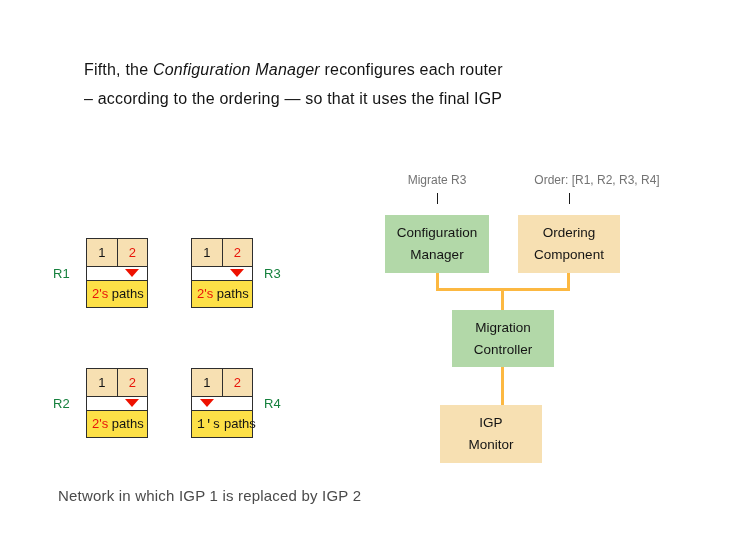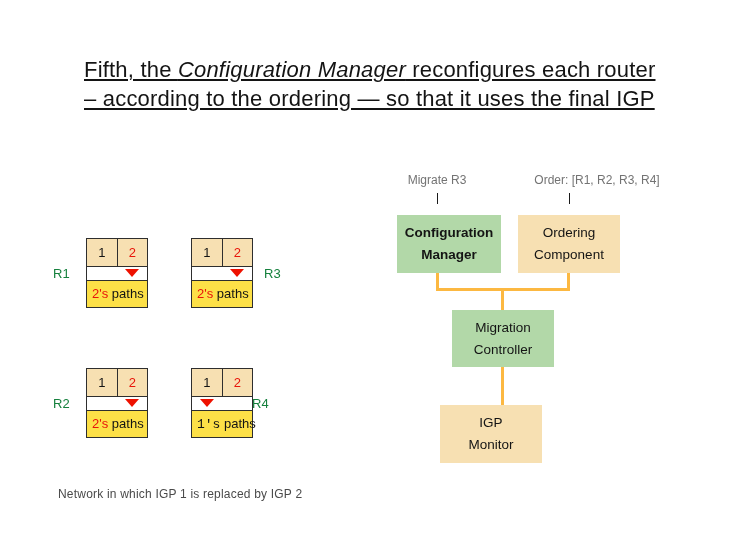--- a/index.html
+++ b/index.html
@@ -7,23 +7,22 @@
     position:relative;
     width:744px;height:558px;
     background:#ffffff;
     font-family:"Liberation Sans", sans-serif;
     color:#1a1a1a;
     overflow:hidden;
   }
   
   .title{
     position:absolute;left:84px;top:55px;width:620px;
-    font-size:22px;line-height:29px;color:#141414;
+    font-size:16px;line-height:29px;color:#141414;
     letter-spacing:0.2px;
-    text-decoration:underline;
   }
   .title .it{font-style:italic;}
   
   .anno{
     position:absolute;top:173px;transform:translateX(-50%);
     font-size:12px;color:#737373;white-space:nowrap;
   }
   .tick{
     position:absolute;width:1px;height:11px;background:#1a1a1a;top:193px;
   }
@@ -60,39 +59,39 @@
     padding-left:5px;color:#141414;white-space:nowrap;
   }
   .rt-bot .num-red{color:#e8140a;}
   .rt-bot .num-black{color:#141414;font-family:Liberation Mono, monospace;}
   .rlabel{
     position:absolute;font-size:13px;color:#15803d;
   }
   
   .caption{
     position:absolute;left:58px;top:487px;
-    font-size:12px;color:#4a4a4a;letter-spacing:0.2px;
+    font-size:15px;color:#4a4a4a;letter-spacing:0.2px;
   }
 </style>
 </head>
 <body>
 
 <div id="slide">
 
   <div class="title">
     <div><span>Fifth, the </span><span class="it">Configuration Manager</span><span> reconfigures each router</span></div>
     <div>– according to the ordering — so that it uses the final IGP</div>
   </div>
 
   <div class="anno" style="left:437px;">Migrate R3</div>
   <div class="anno" style="left:597px;">Order: [R1, R2, R3, R4]</div>
   <div class="tick" style="left:437px;"></div>
   <div class="tick" style="left:569px;"></div>
 
-  <div class="box green" style="left:397px;top:215px;width:104px;height:58px;font-weight:bold;">
+  <div class="box green" style="left:385px;top:215px;width:104px;height:58px;">
     <div>Configuration</div>
     <div>Manager</div>
   </div>
   <div class="box tan" style="left:518px;top:215px;width:102px;height:58px;">
     <div>Ordering</div>
     <div>Component</div>
   </div>
   <div class="box green" style="left:452px;top:310px;width:102px;height:57px;">
     <div>Migration</div>
     <div>Controller</div>
@@ -137,21 +136,21 @@
     <div class="rt-top">
       <div class="rt-cell c1">1</div>
       <div class="rt-cell red">2</div>
     </div>
     <div class="rt-mid">
       <div class="tri right"></div>
     </div>
     <div class="rt-bot"><span class="num-red">2's</span><span> paths</span></div>
   </div>
 
-  <div class="rlabel" style="left:252px;top:396px;">R4</div>
+  <div class="rlabel" style="left:264px;top:396px;">R4</div>
   <div class="rtable" style="left:191px;top:368px;">
     <div class="rt-top">
       <div class="rt-cell c1">1</div>
       <div class="rt-cell red">2</div>
     </div>
     <div class="rt-mid">
       <div class="tri left"></div>
     </div>
     <div class="rt-bot"><span class="num-black">1's</span><span> paths</span></div>
   </div>

